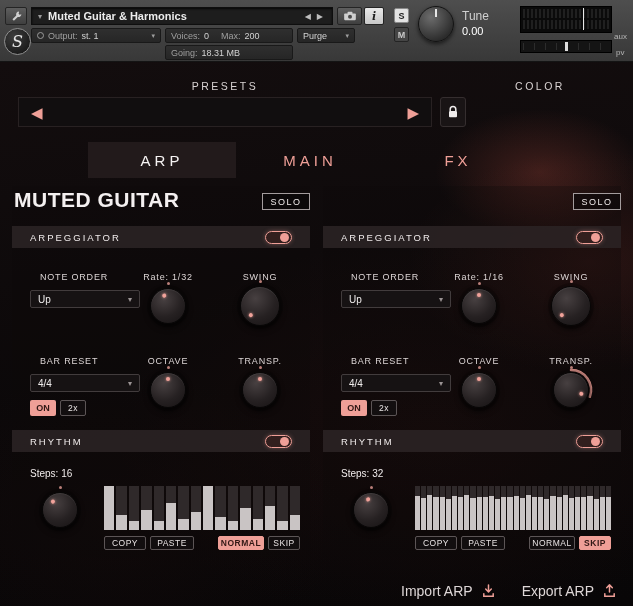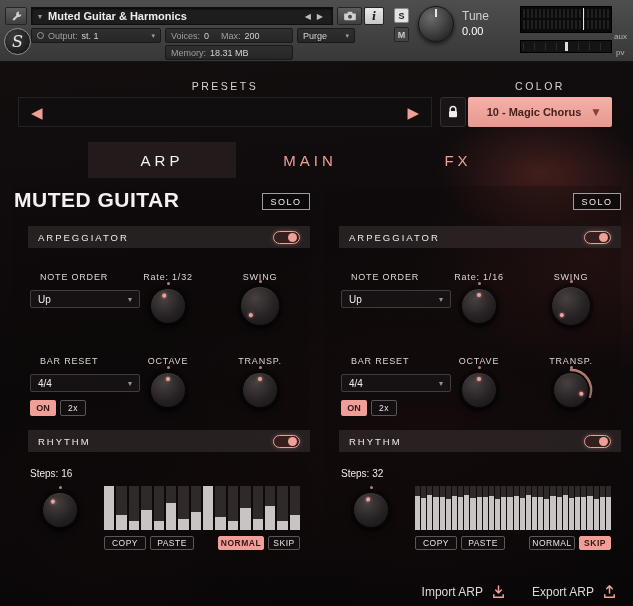--- a/index.html
+++ b/index.html
@@ -83,22 +83,22 @@
   .tab.active{background:rgba(35,28,29,.94);color:#f6f3f3;}
   .tab1{left:88px}.tab2{left:236px}.tab3{left:384px}
 
   
   .panel{position:absolute;top:186px;width:298px;height:372px;background:rgba(12,9,10,.30);}
   .p0{left:12px}.p1{left:323px}
   .panel-title{position:absolute;left:2px;top:2px;font-size:21px;font-weight:bold;color:#f4f0f0;letter-spacing:.5px;}
   .solo-btn{position:absolute;right:0;top:7px;width:48px;height:17px;border:1px solid #a39c9d;
             background:rgba(10,8,9,.55);color:#f0ebeb;font-size:9px;letter-spacing:1.5px;
             display:flex;align-items:center;justify-content:center;}
-  .sec-bar{position:absolute;left:16px;right:0;height:22px;background:rgba(43,35,36,.88);
-           display:flex;align-items:center;justify-content:space-between;padding:0 10px;}
+  .sec-bar{position:absolute;left:0;right:0;height:22px;background:rgba(43,35,36,.88);
+           display:flex;align-items:center;justify-content:space-between;padding:0 18px;}
   .sec-label{font-size:9.5px;letter-spacing:2px;color:#efeaea;}
   .toggle{position:relative;width:27px;height:13px;border:1px solid #ef9f97;border-radius:8px;
           background:rgba(62,30,28,.5);box-shadow:0 0 4px rgba(239,159,151,.35);}
   .toggle .tknob{position:absolute;top:1px;left:2px;width:9px;height:9px;border-radius:50%;background:#ef9f97;}
   .toggle.active .tknob{left:auto;right:2px;}
   .ctl-label{position:absolute;font-size:9px;letter-spacing:.8px;color:#ddd6d6;}
   .ctl-label.c{text-align:center;}
   .sel{position:absolute;height:18px;background:#161213;border:1px solid #423c3d;border-radius:2px;
        color:#efecec;font-size:10px;display:flex;align-items:center;justify-content:space-between;padding:0 7px;}
   .sel .caret{color:#9a9394;font-size:8px;}
@@ -117,21 +117,21 @@
             color:#e8e3e3;font-size:8.5px;letter-spacing:.5px;display:flex;align-items:center;justify-content:center;}
   .mini-btn.active{background:#ef9f97;border-color:#ef9f97;color:#311815;font-weight:bold;}
   .steps-label{position:absolute;font-size:10px;color:#f0ebeb;}
   .steps{position:absolute;width:196px;height:44px;display:flex;gap:2px;align-items:flex-end;}
   .steps.dense{gap:1px;}
   .step-col{flex:1;height:100%;background:#2f292a;display:flex;align-items:flex-end;}
   .step-fill{width:100%;background:#c9c4c4;}
 
   
   .footer{position:absolute;right:16px;bottom:7px;display:flex;align-items:center;gap:26px;}
-  .f-item{display:flex;align-items:center;gap:8px;color:#ded7d7;font-size:12px;}
+  .f-item{display:flex;gap:8px;color:#ded7d7;font-size:14px;}
 </style>
 </head>
 <body>
 
 <div class="stage">
 
   <div class="k-header">
     <div class="tool-btn wrench">
       <svg width="13" height="13" viewBox="0 0 16 16">
         <path d="M11 2a3.5 3.5 0 0 0-3.3 4.7L3 11.4 4.8 13.2l4.7-4.7A3.5 3.5 0 0 0 14 5.2l-2.2.6-1.2-1.2.6-2.2z" fill="#cfcfcf"></path>
@@ -191,43 +191,39 @@
       <span class="dim">Voices:</span>
       <span>0</span>
       <span class="dim" style="margin-left:8px">Max:</span>
       <span>200</span>
     </div>
     <div class="hdr-field purge">
       <span>Purge</span>
       <span class="caret">▾</span>
     </div>
     <div class="hdr-field mem">
-      <span class="dim">Memory:</span>
+      <span class="dim">Going:</span>
       <span>18.31 MB</span>
     </div>
   </div>
 
   <div class="bg"></div>
 
   <div class="row-label" style="left:18px;top:80px;width:414px">PRESETS</div>
   <div class="preset-bar">
     <span class="preset-arrow">◀</span>
     <span class="preset-arrow">▶</span>
   </div>
   <div class="lock-btn">
     <svg width="12" height="14" viewBox="0 0 12 14">
       <path d="M3.2 6V4.2a2.8 2.8 0 0 1 5.6 0V6" stroke="#efecec" stroke-width="1.5" fill="none"></path>
       <rect x="2" y="6" width="8" height="6.2" rx="1" fill="#efecec"></rect>
     </svg>
   </div>
   <div class="row-label" style="left:468px;top:80px;width:144px">COLOR</div>
-  <div class="color-select">
-    <span class="color-value">10 - Magic Chorus</span>
-    <span class="color-caret">▼</span>
-  </div>
 
   <div class="tab tab1 active">
     <span>ARP</span>
   </div>
   <div class="tab tab3">
     <span>FX</span>
   </div>
   <div class="tab tab2">
     <span>MAIN</span>
   </div>

